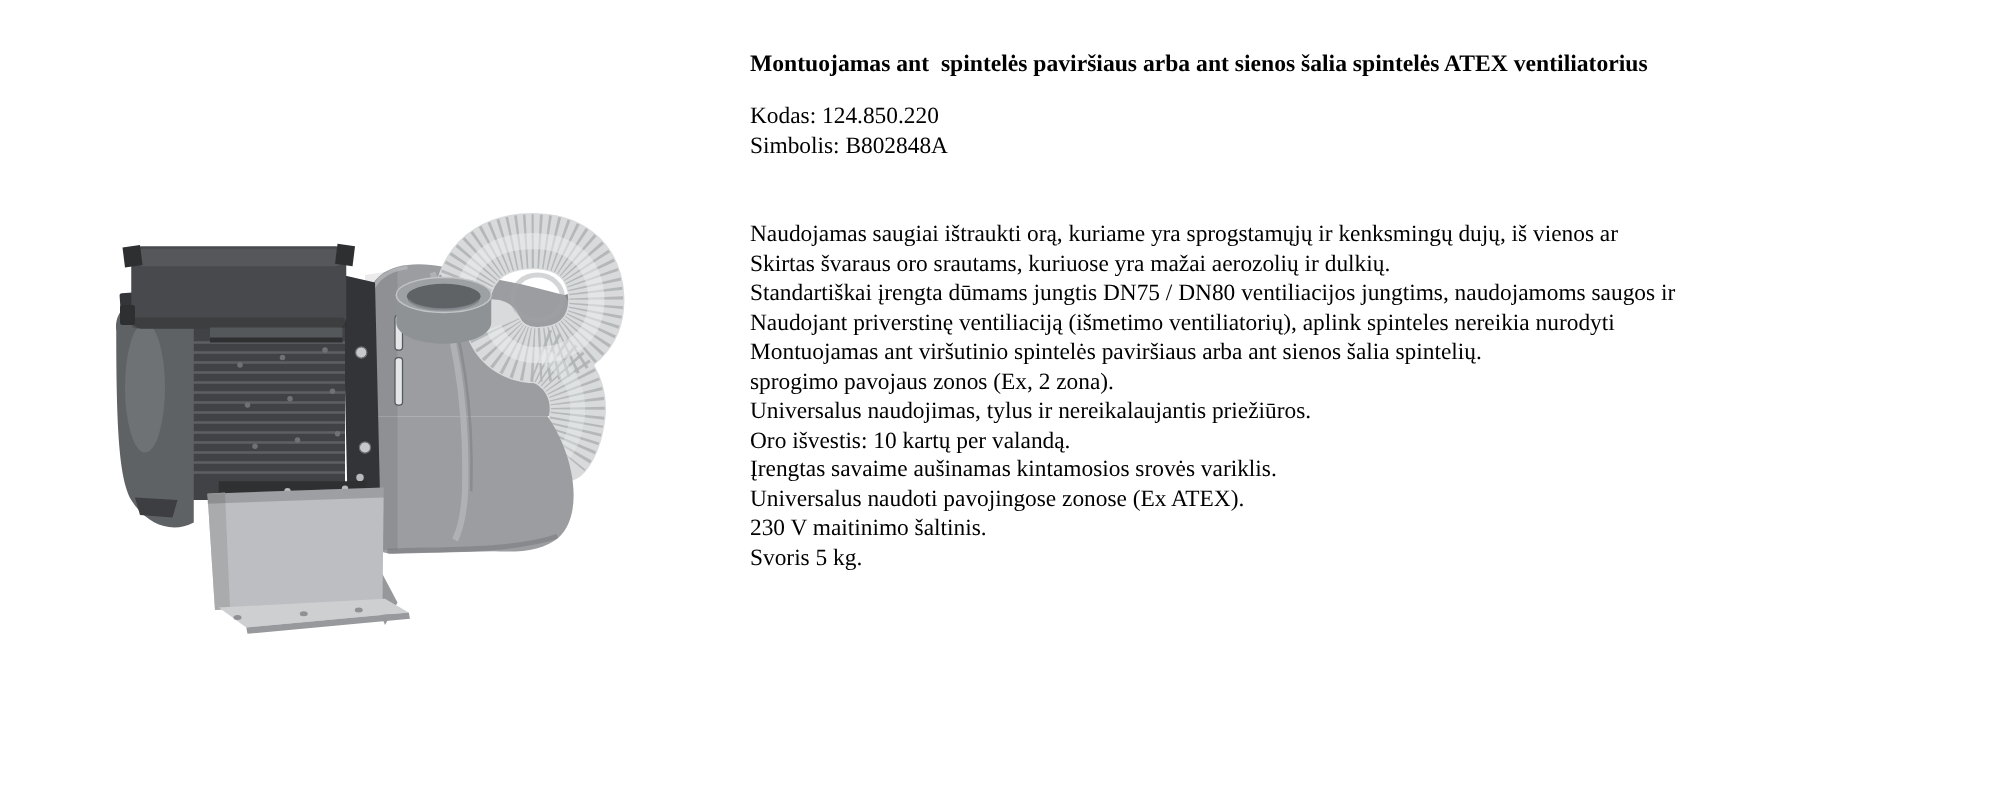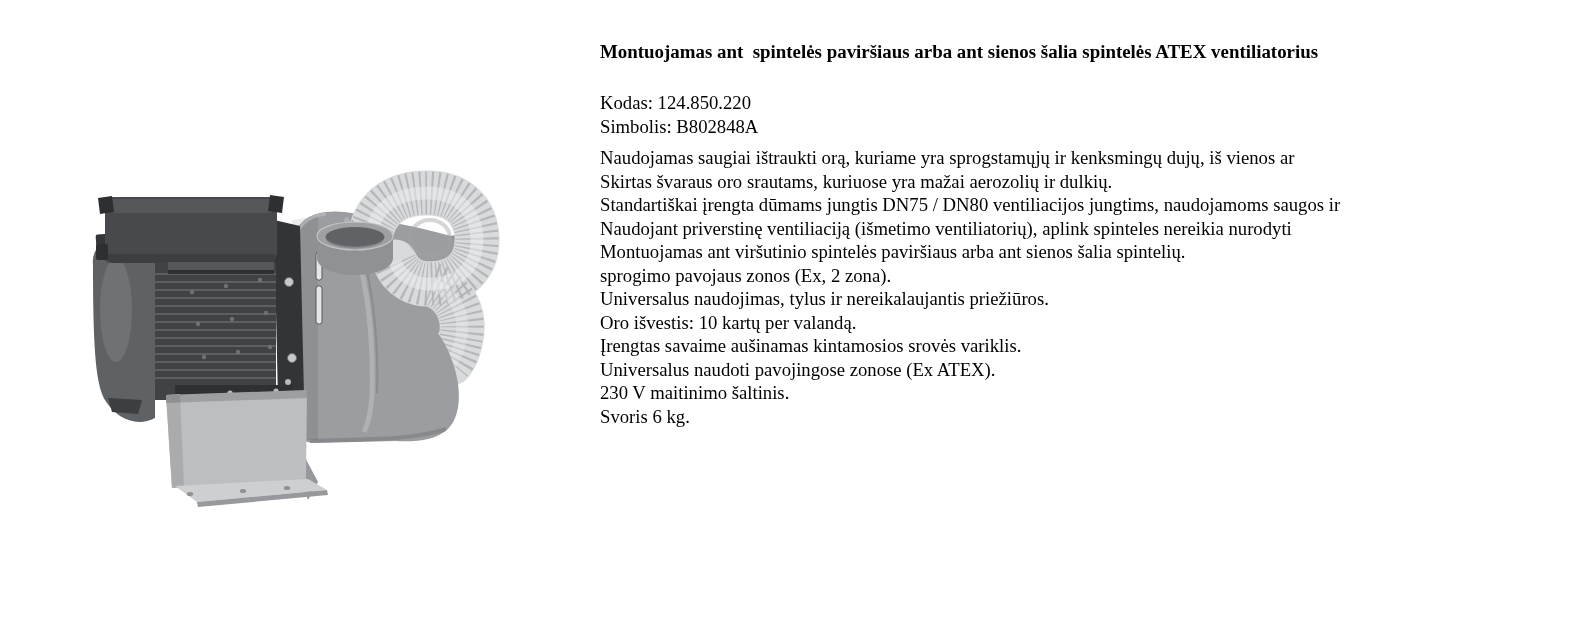--- a/index.html
+++ b/index.html
@@ -37,26 +37,26 @@
   }
   .title {
     left: 600px;
     top: 40px;
     font-weight: bold;
     font-size: 18.9px;
   }
   .codes {
     position: absolute;
     left: 600px;
-    top: 91px;
+    top: 81px;
   }
   .desc {
     position: absolute;
     left: 600px;
-    top: 146px;
+    top: 176px;
   }
   .codes p, .desc p {
     margin: 0;
     white-space: pre;
     font-size: 18.7px;
     line-height: 23.5px;
   }
 </style>
 </head>
 <body>
@@ -188,15 +188,15 @@
     <p>Skirtas švaraus oro srautams, kuriuose yra mažai aerozolių ir dulkių.</p>
     <p>Standartiškai įrengta dūmams jungtis DN75 / DN80 ventiliacijos jungtims, naudojamoms saugos ir</p>
     <p>Naudojant priverstinę ventiliaciją (išmetimo ventiliatorių), aplink spinteles nereikia nurodyti</p>
     <p>Montuojamas ant viršutinio spintelės paviršiaus arba ant sienos šalia spintelių.</p>
     <p>sprogimo pavojaus zonos (Ex, 2 zona).</p>
     <p>Universalus naudojimas, tylus ir nereikalaujantis priežiūros.</p>
     <p>Oro išvestis: 10 kartų per valandą.</p>
     <p>Įrengtas savaime aušinamas kintamosios srovės variklis.</p>
     <p>Universalus naudoti pavojingose zonose (Ex ATEX).</p>
     <p>230 V maitinimo šaltinis.</p>
-    <p>Svoris 6 kg.</p>
+    <p>Svoris 5 kg.</p>
   </div>
 </div>
 
 </body></html>

